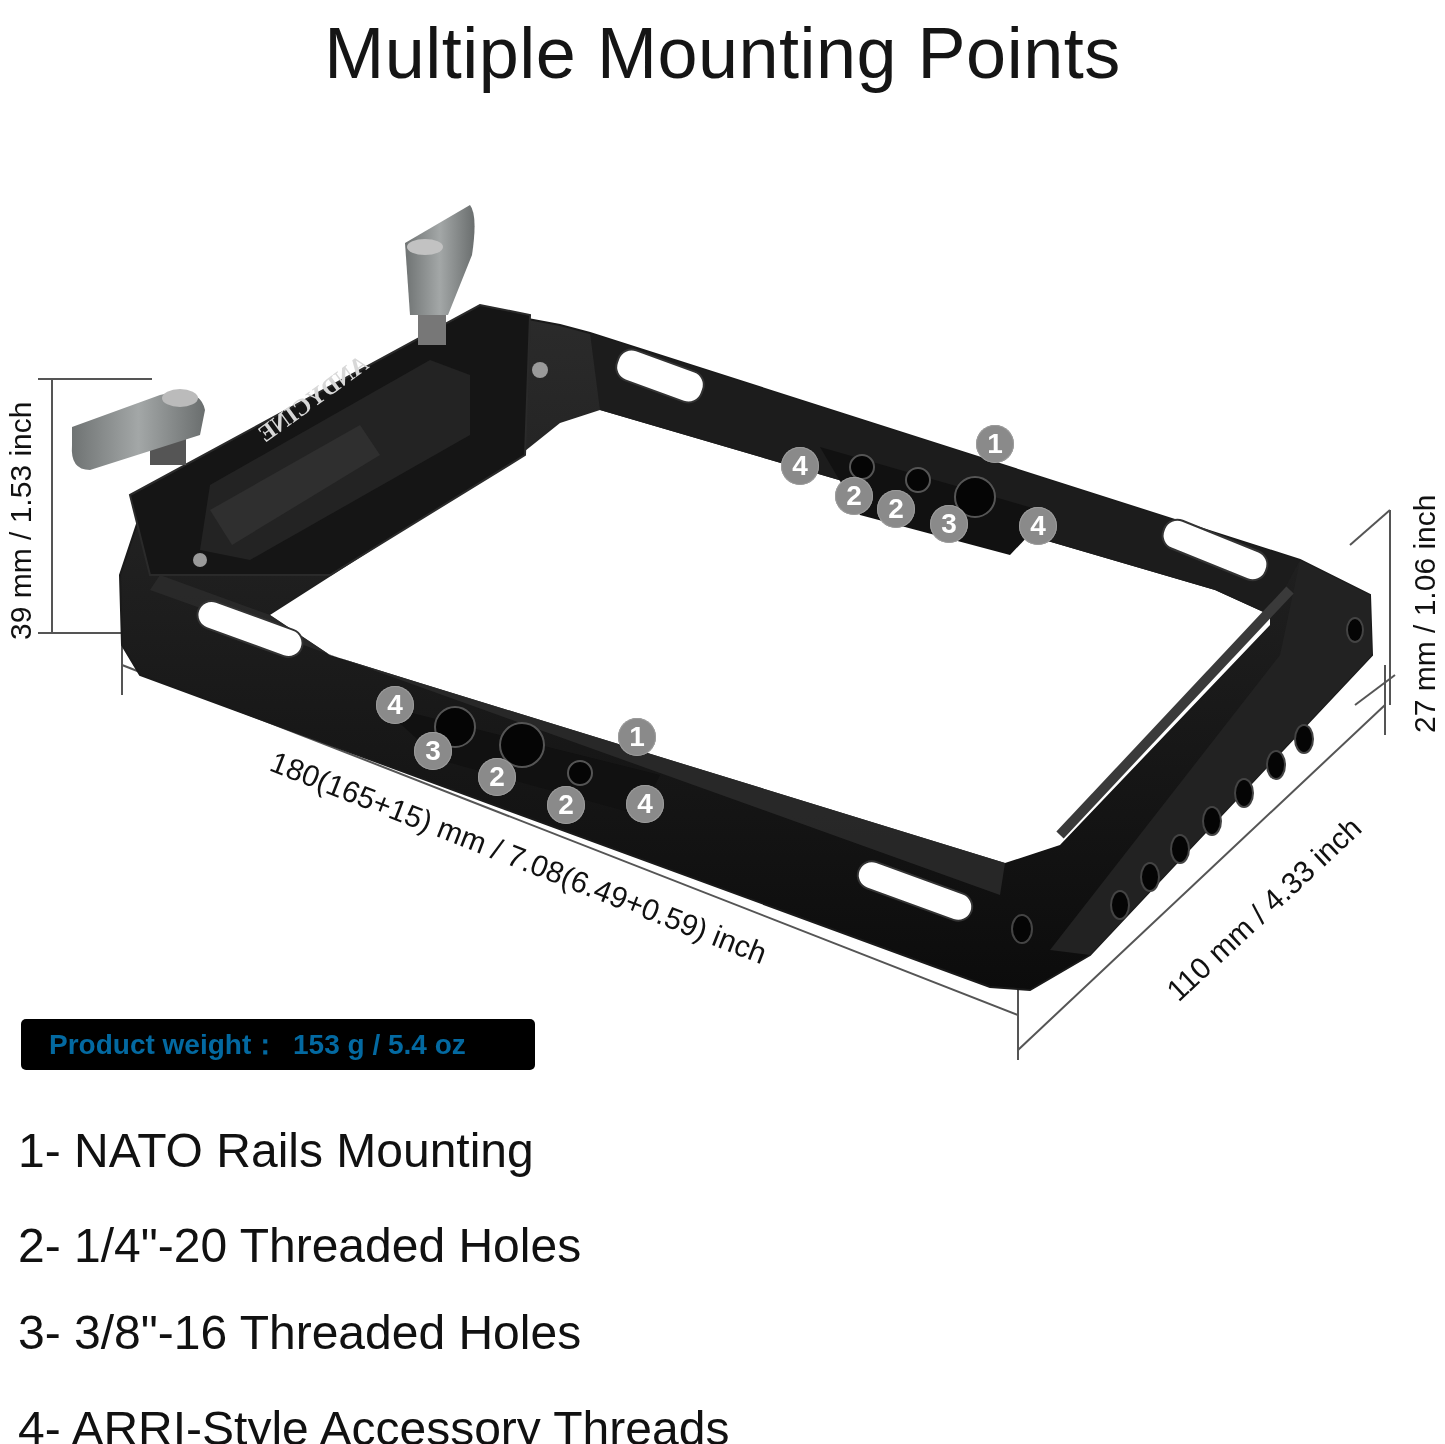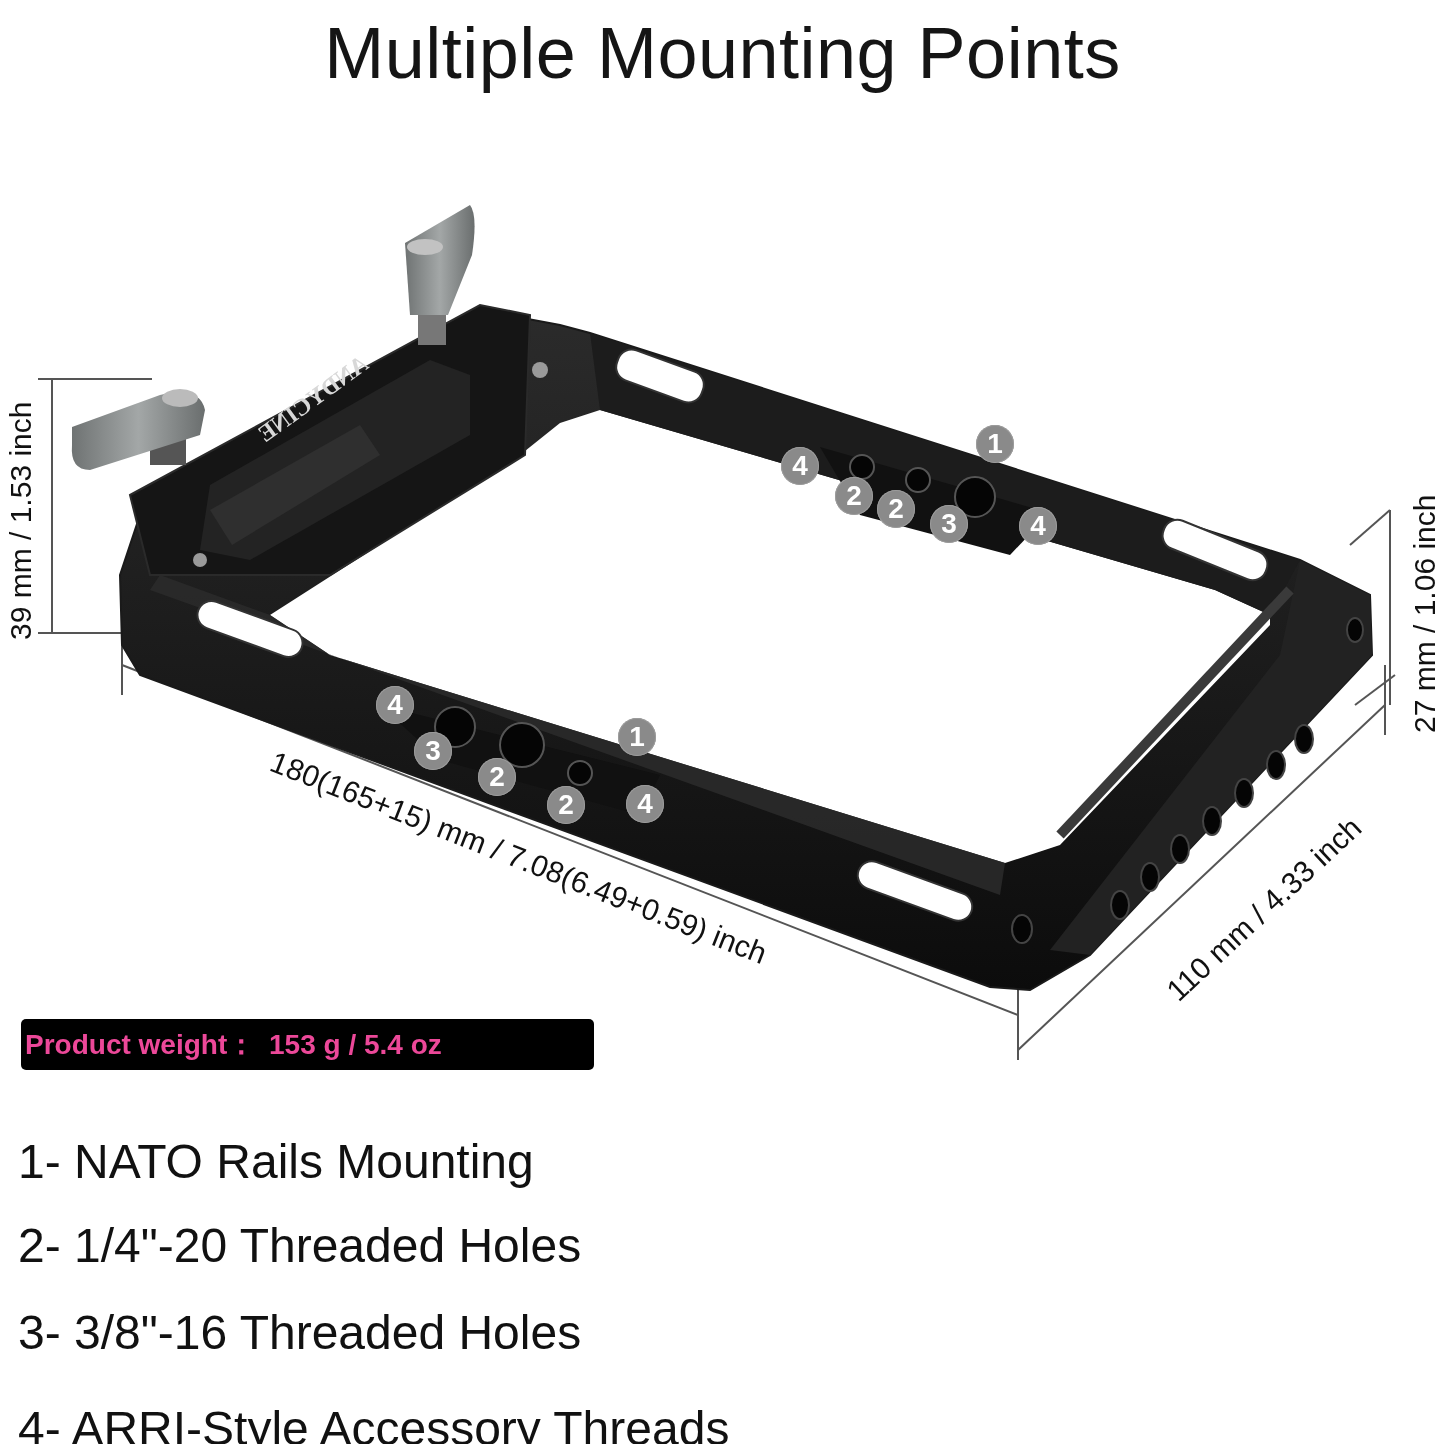--- a/index.html
+++ b/index.html
@@ -2,23 +2,23 @@
 <html><head>
 <meta charset="utf-8">
 <style>
   html, body { margin:0; padding:0; background:#ffffff; }
   body { width:1445px; height:1444px; position:relative; overflow:hidden;
          font-family:"Liberation Sans", "DejaVu Sans", sans-serif; color:#111; }
   .title { position:absolute; left:0; top:0; width:1445px; text-align:center;
            font-size:72px; line-height:80px; font-weight:normal; letter-spacing:0.5px; color:#151515; }
   .stage { position:absolute; left:0; top:0; width:1445px; height:1444px;margin-top:15px; }
   .dim-text { position:absolute; font-size:30px; color:#111; white-space:nowrap; transform-origin:left top; }
-  .weight-badge { position:absolute; left:21px; top:1004px; width:573px; height:51px; background:#000;
-                  border-radius:5px; color:#ec4899; font-size:28px; font-weight:bold; line-height:51px;
-                  box-sizing:border-box; padding-left:4px; white-space:nowrap; }
+  .weight-badge { position:absolute; left:21px; top:1004px; width:514px; height:51px; background:#000;
+                  border-radius:5px; color:#0369a1; font-size:28px; font-weight:bold; line-height:51px;
+                  box-sizing:border-box; padding-left:28px; white-space:nowrap; }
   .weight-badge span { display:inline-block; }
   .legend { position:absolute; left:18px; top:1100px; }
   .legend-item { position:absolute; left:0; font-size:48px; white-space:nowrap; color:#111; line-height:56px; }
   .callout { position:absolute; width:38px; height:38px; border-radius:50%; background:#8a8a8a;
              color:#fff; font-size:28px; font-weight:bold; text-align:center; line-height:38px;
              box-shadow:0 0 0 1px #9c9c9c inset; }
 </style>
 </head>
 <body>
 
@@ -133,21 +133,21 @@
   <div class="dim-text" style="left:1408px;top:718px;transform:rotate(-90deg);">27 mm / 1.06 inch</div>
   <div class="dim-text" style="left:278px;top:730px;transform:rotate(21.5deg);">180(165+15) mm / 7.08(6.49+0.59) inch</div>
   <div class="dim-text" style="left:1160px;top:968px;transform:rotate(-43deg);">110 mm / 4.33 inch</div>
 
   <div class="weight-badge">
     <span>Product weight：</span>
     <span style="margin-left:6px;">153 g / 5.4 oz</span>
   </div>
 
   <div class="legend">
-    <div class="legend-item" style="top:19px;">
+    <div class="legend-item" style="top:8px;">
       <span>1-</span>
       <span>NATO Rails Mounting</span>
     </div>
     <div class="legend-item" style="top:103px;">
       <span>2-</span>
       <span>1/4"-20 Threaded Holes</span>
     </div>
     <div class="legend-item" style="top:190px;">
       <span>3-</span>
       <span>3/8"-16 Threaded Holes</span>

